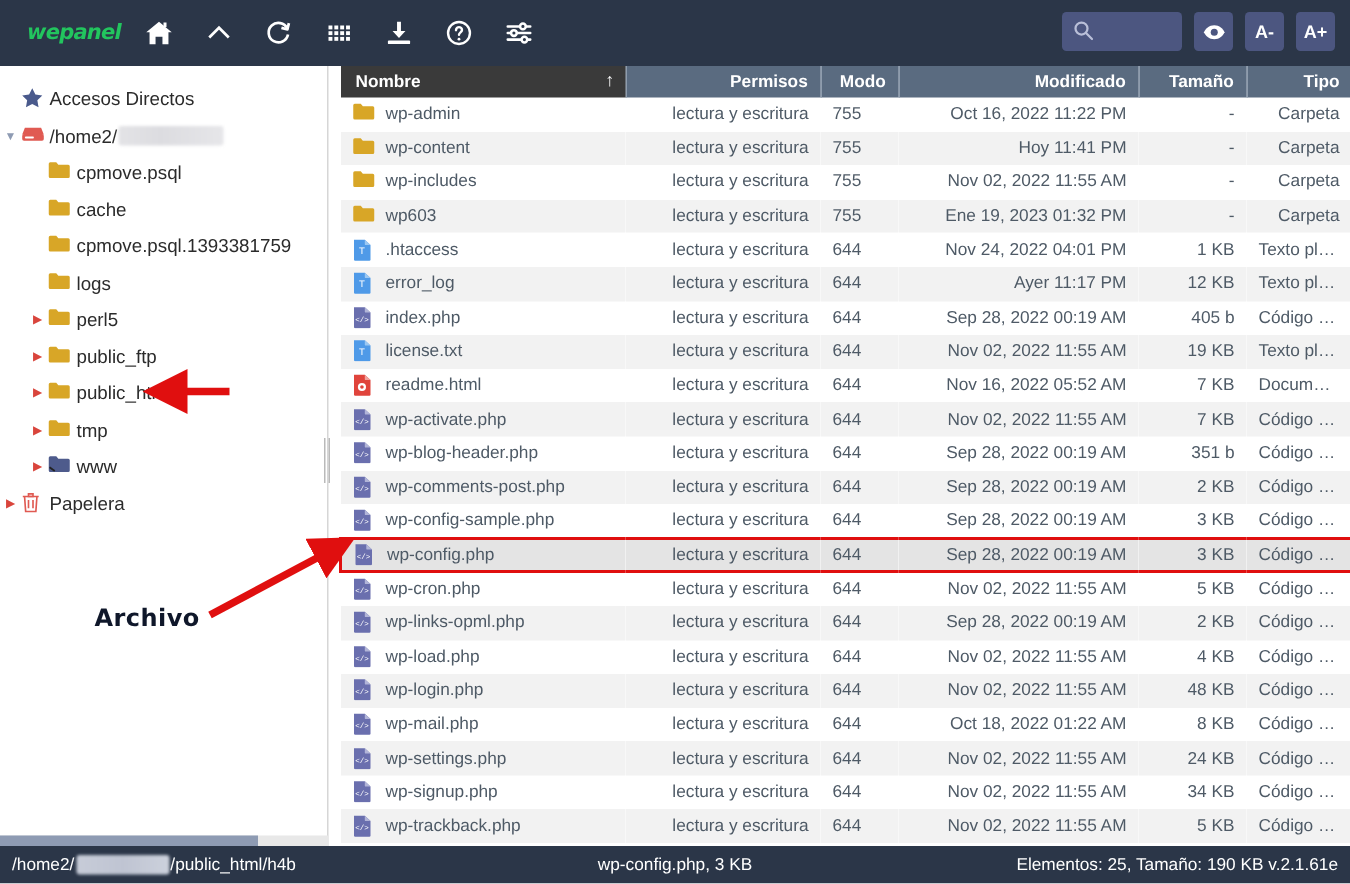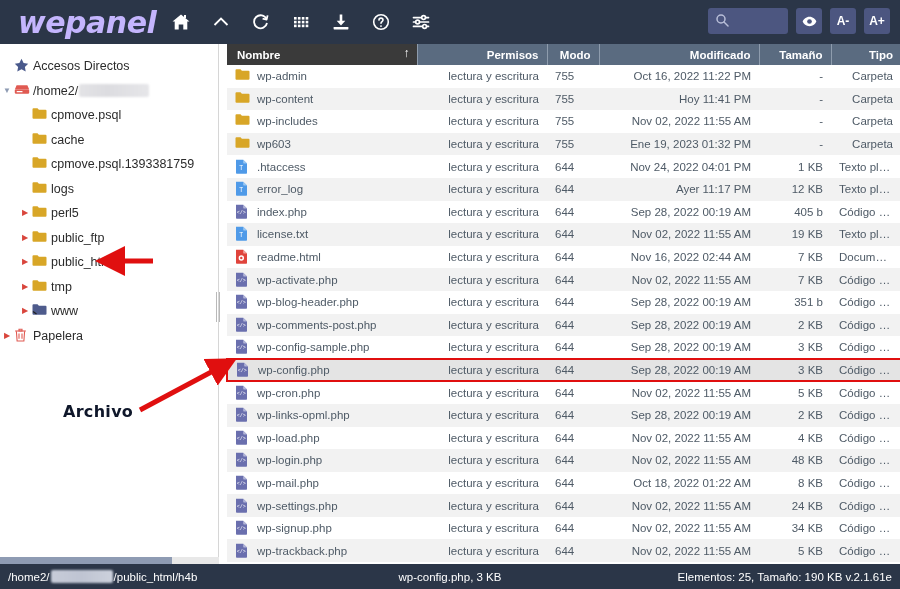--- a/index.html
+++ b/index.html
@@ -11,21 +11,21 @@
   }
   #app { position: relative; width: 900px; height: 589px; }
 
   
   .topbar {
     position: absolute; left: 0; top: 0; width: 900px; height: 44px;
     background: #2b3648;
     display: flex; align-items: center;
   }
   .brand {
-    color: #c4b5fd; font-size: 30px; font-weight: bold; font-style: italic;
+    color: #22c55e; font-size: 14px; font-weight: bold; font-style: italic;
     letter-spacing: -0.5px; margin-left: 18px; margin-right: 14px;
     font-family: "DejaVu Sans", sans-serif;
   }
   .tb-icons { display: flex; align-items: center; gap: 18px; }
   .tb-ico {
     width: 22px; height: 22px; display: flex; align-items: center; justify-content: center;
     color: #ffffff; cursor: pointer;
   }
   .tb-ico svg { display: block; }
   .tb-right {
@@ -493,21 +493,21 @@
                     <path d="M1 .8h7.2L12 4.4V14a.8.8 0 0 1-.8.8H1.8A.8.8 0 0 1 1 14z" fill="#e0443c"></path>
                     <path d="M8.2.8 12 4.4H8.8a.6.6 0 0 1-.6-.6z" fill="#f0a39e"></path>
                     <circle cx="6.3" cy="9" r="2.7" fill="#fff"></circle>
                     <circle cx="6.3" cy="9" r="1.2" fill="#e0443c"></circle>
                   </svg></span>
                 <span>readme.html</span>
               </div>
             </td>
             <td class="t-perm">lectura y escritura</td>
             <td class="t-modo">644</td>
-            <td class="t-mod">Nov 16, 2022 02:44 AM</td>
+            <td class="t-mod">Nov 16, 2022 05:52 AM</td>
             <td class="t-size">7 KB</td>
             <td class="t-tipo">Documento HTML</td>
           </tr>
           <tr class="r-even">
             <td class="t-name">
               <div class="namecell">
                 <span class="ficon"><svg width="13" height="15" viewBox="0 0 13 15">
                     <path d="M1 .8h7.2L12 4.4V14a.8.8 0 0 1-.8.8H1.8A.8.8 0 0 1 1 14z" fill="#6a6fae"></path>
                     <path d="M8.2.8 12 4.4H8.8a.6.6 0 0 1-.6-.6z" fill="#b2b5d8"></path>
                     <text x="6.3" y="10.4" font-size="5" fill="#fff" text-anchor="middle" font-family="Liberation Mono, monospace">&lt;/&gt;</text>

